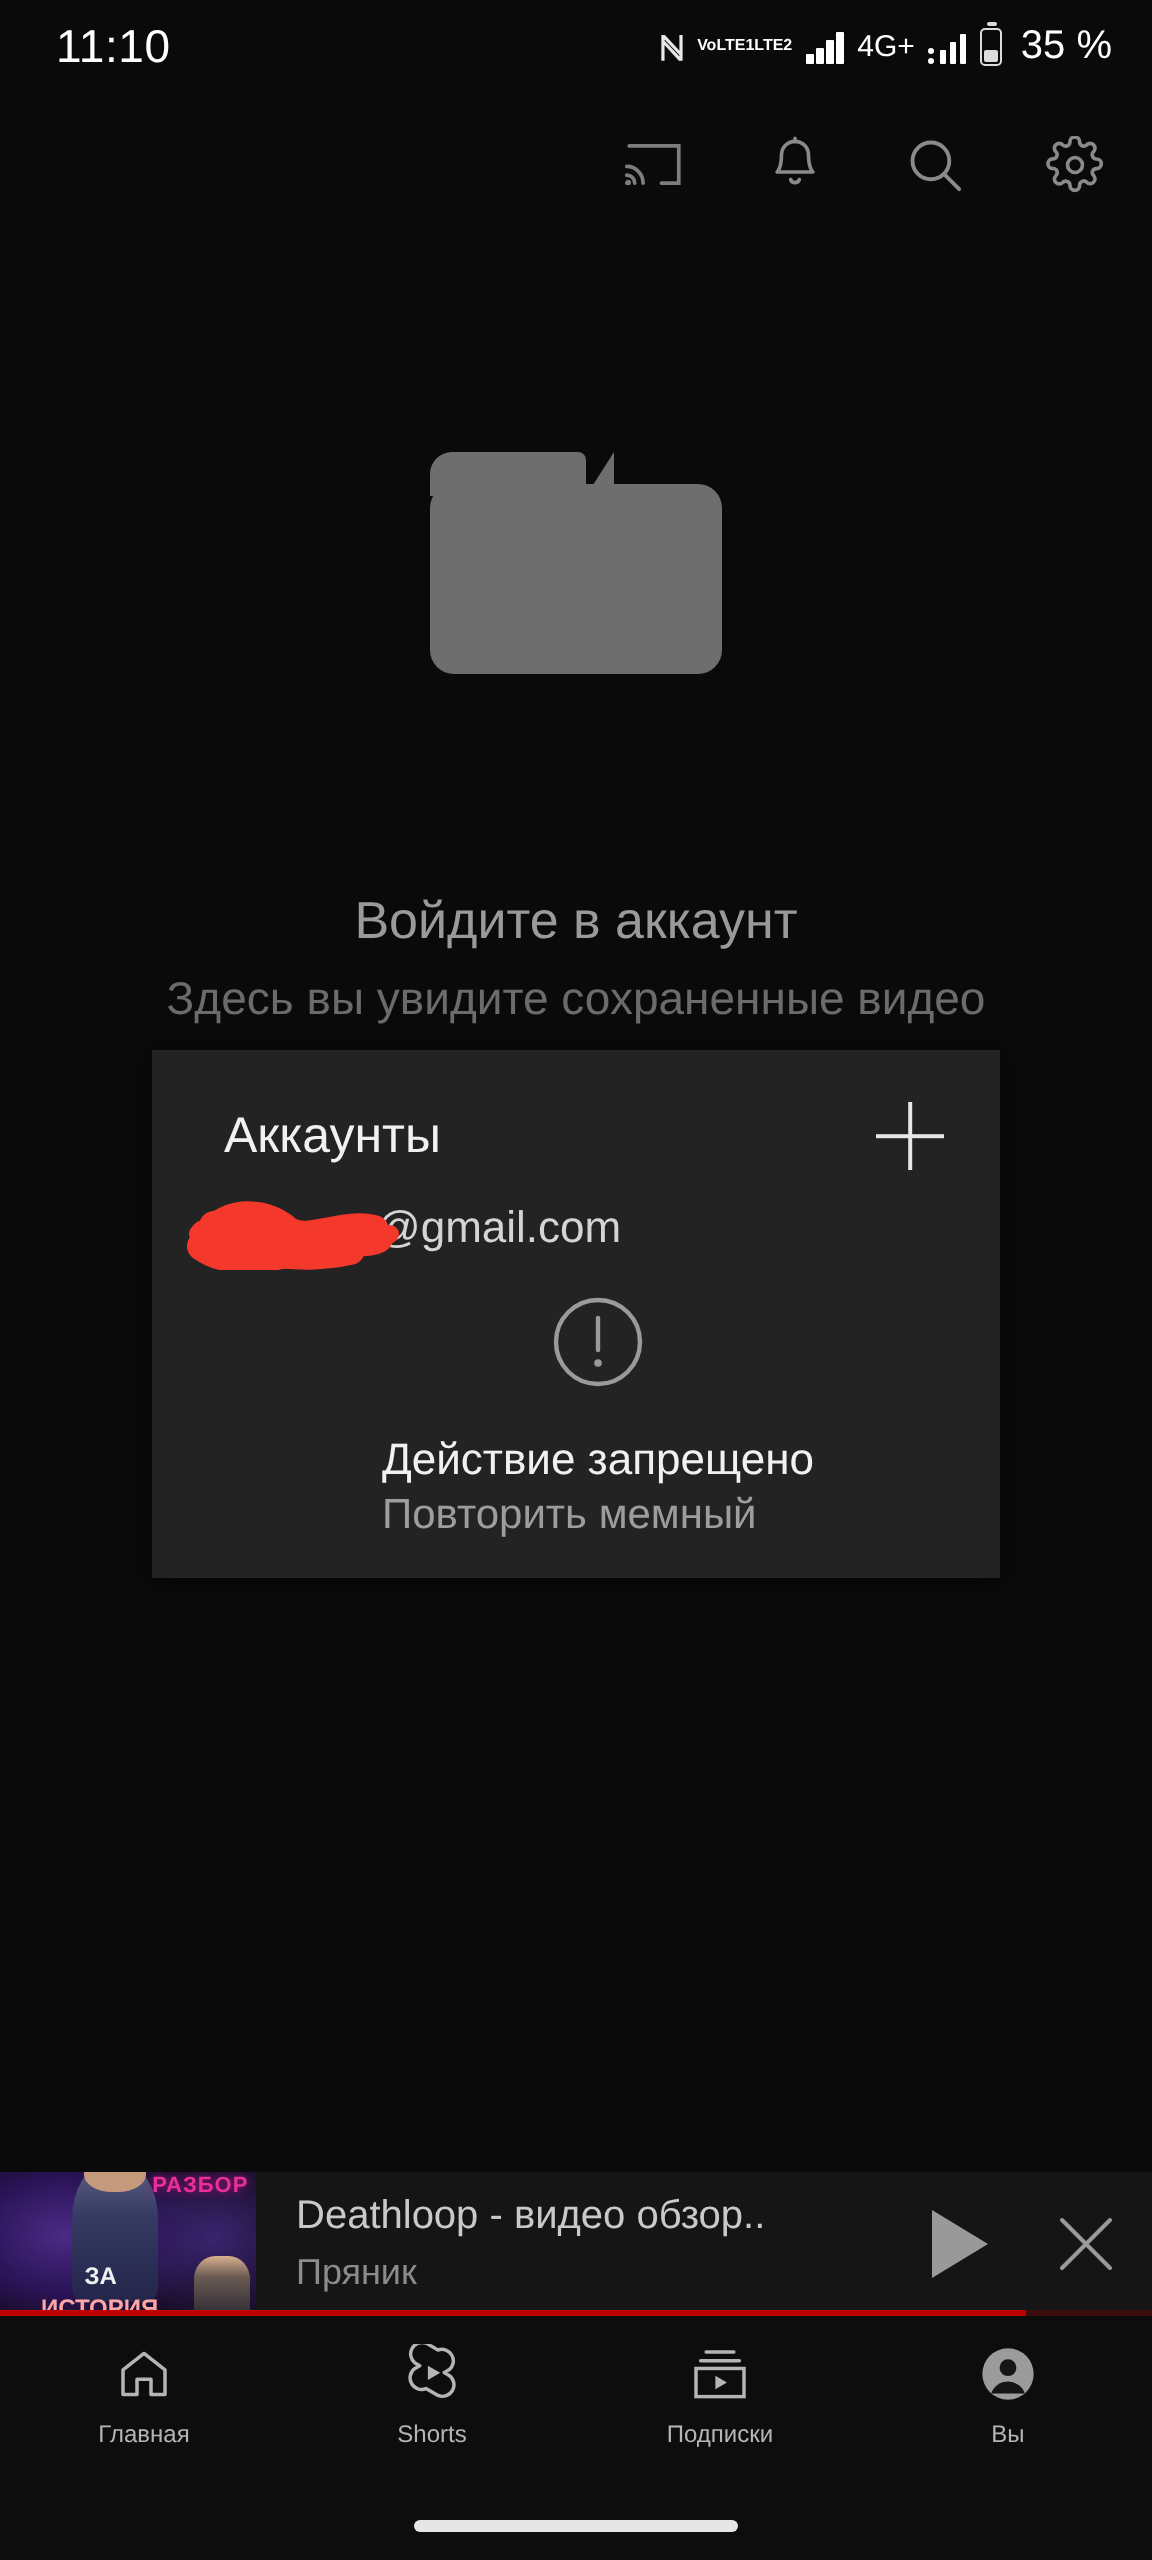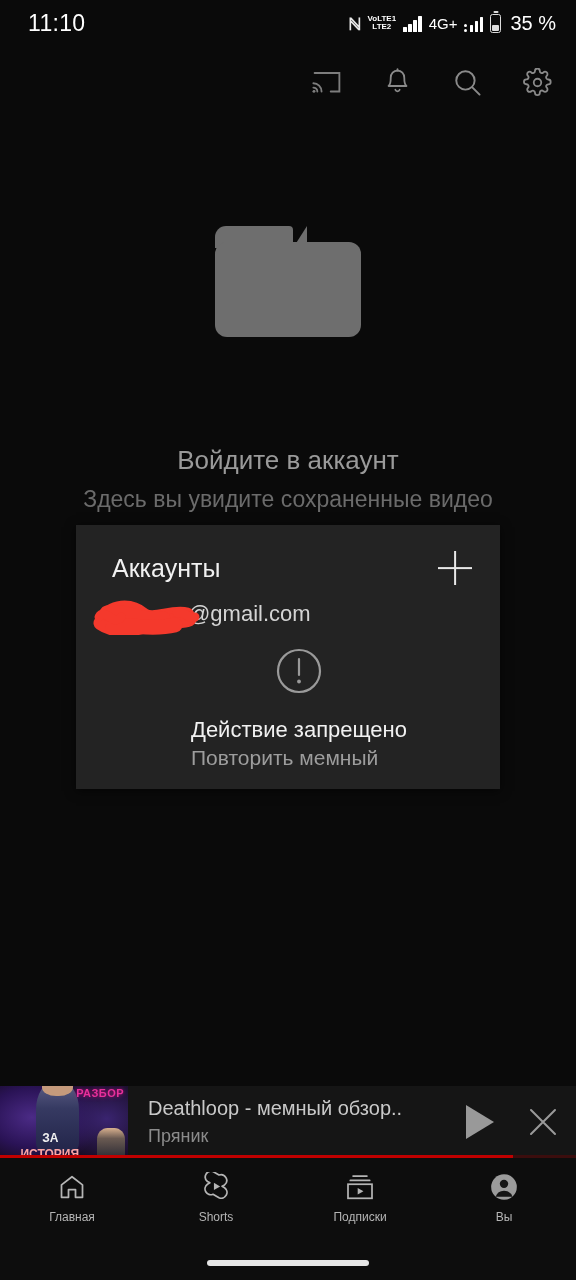--- a/index.html
+++ b/index.html
@@ -19,21 +19,21 @@
   
   .statusbar {
     position:absolute; top:0; left:0; right:0; height:46px;
     display:flex; align-items:center; justify-content:space-between;
     padding:0 20px 0 28px;
   }
   .status-time { font-size:23px; color:#ffffff; letter-spacing:.3px; }
   .status-right { display:flex; align-items:center; gap:7px; }
   .nfc-icon { font-size:17px; color:#e8e8e8; font-weight:600; letter-spacing:-1px; }
   .volte {
-    display:flex; flex-direction:column; align-items:center;
+    display:flex; flex-direction:row; align-items:center;
     line-height:1; font-size:8px; font-weight:700; color:#fff;
   }
   .volte span { display:block; }
   .bars { display:flex; align-items:flex-end; gap:1.5px; height:17px; }
   .bars i { display:block; width:3.5px; background:#ffffff; border-radius:.5px; }
   .bars i:nth-child(1){ height:5px; }
   .bars i:nth-child(2){ height:8px; }
   .bars i:nth-child(3){ height:12px; }
   .bars i:nth-child(4){ height:16px; }
   .net-label { font-size:15px; color:#fff; font-weight:500; }
@@ -370,21 +370,21 @@
       <div class="glow1"></div>
       <div class="glow2"></div>
       <div class="figure"></div>
       <div class="head"></div>
       <div class="figure2"></div>
       <div class="razbor">РАЗБОР</div>
       <div class="za">ЗА</div>
       <div class="bottomtext">ИСТОРИЯ</div>
     </div>
     <div class="mp-meta">
-      <div class="mp-title">Deathloop - мемный обзор..</div>
+      <div class="mp-title">Deathloop - видео обзор..</div>
       <div class="mp-channel">Пряник</div>
     </div>
     <div class="mp-play">
         <i></i>
       </div>
     <div class="mp-close">
       <svg width="36" height="36" viewBox="0 0 36 36" fill="none" stroke="#9a9a9a" stroke-width="2" stroke-linecap="round">
         <path d="M6 6l24 24M30 6L6 30"></path>
       </svg>
     </div>

